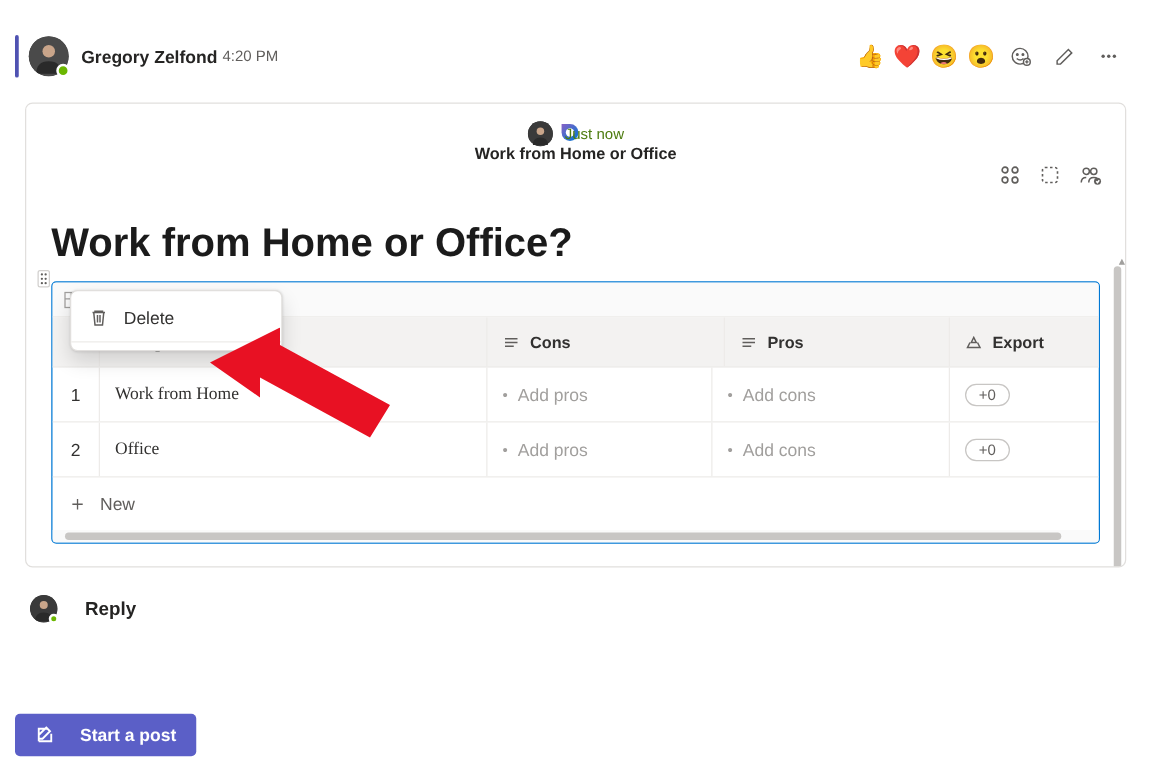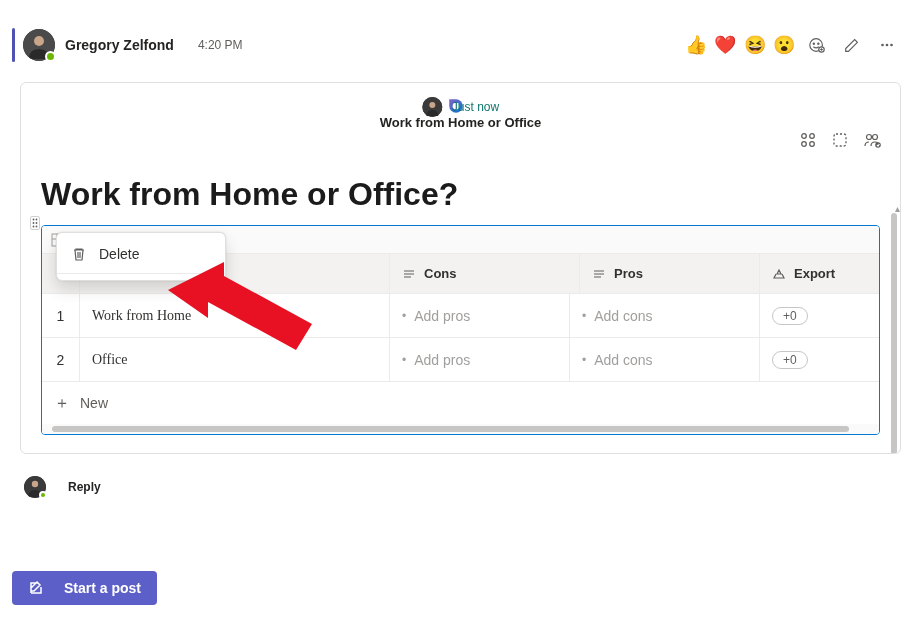--- a/index.html
+++ b/index.html
@@ -5,35 +5,35 @@
     * { box-sizing: border-box; margin: 0; padding: 0; }
     body { font-family: "Segoe UI", -apple-system, BlinkMacSystemFont, sans-serif; background: #fff; width: 921px; height: 619px; position: relative; overflow: hidden; }
     
     
     .msg-header { display: flex; align-items: center; padding: 28px 20px 12px 12px; position: relative; }
     .header-accent { width: 3px; height: 34px; background: #4f52b2; border-radius: 2px; margin-right: 8px; }
     .avatar-wrap { position: relative; width: 32px; height: 32px; margin-right: 10px; }
     .avatar { width: 32px; height: 32px; border-radius: 50%; background: #3a3a3a; display: flex; align-items: center; justify-content: center; overflow: hidden; }
     .avatar svg { width: 100%; height: 100%; }
     .presence { position: absolute; bottom: -1px; right: -1px; width: 11px; height: 11px; border-radius: 50%; background: #6bb700; border: 2px solid #fff; }
-    .author { font-weight: 600; font-size: 14px; color: #252423; margin-right: 24px; }
+    .author { font-weight: 600; font-size: 14px; color: #252423; margin-right: 4px; }
     .timestamp { font-size: 12px; color: #605e5c; }
     .header-right { margin-left: auto; display: flex; align-items: center; gap: 7px; }
     .reaction { font-size: 18px; cursor: pointer; }
     .icon-btn { width: 28px; height: 28px; display: flex; align-items: center; justify-content: center; color: #605e5c; cursor: pointer; border-radius: 3px; }
     .icon-btn svg { width: 18px; height: 18px; }
     
     
     .card { margin: 8px 20px 8px 20px; border: 1px solid #e1dfdd; border-radius: 6px; padding: 0; position: relative; overflow: hidden; }
     .card-header { display: flex; align-items: center; padding: 14px 18px; flex-direction: column; }
     .loop-icon { width: 18px; height: 18px; margin-right: 10px; }
     .card-title-sm { font-size: 13px; font-weight: 600; color: #252423; }
     .card-center { position: absolute; left: 50%; transform: translateX(-50%); display: flex; align-items: center; gap: 10px; }
     .avatar-sm { width: 20px; height: 20px; border-radius: 50%; background: #333; }
-    .just-now { font-size: 12px; color: #0f766e; }
+    .just-now { font-size: 12px; color: #4d7c0f; }
     .card-icons-right { margin-left: auto; display: flex; gap: 12px; }
     .card-icon { width: 20px; height: 20px; color: #605e5c; cursor: pointer; display:flex; align-items:center; justify-content:center;}
     
     .card-body { padding: 12px 20px 18px 20px; position: relative; }
     .card-h1 { font-size: 32px; font-weight: 800; color: #1b1b1b; margin-bottom: 12px; }
     
     
     .table-wrap { border: 1px solid #0078d4; border-radius: 4px; overflow: hidden; position: relative; }
     .tbl-toolbar { height: 28px; background: #fafafa; border-bottom: 1px solid #edebe9; display: flex; align-items: center; padding: 0 8px; gap: 10px; }
     .tb-icon { width: 16px; height: 16px; color: #a19f9d; cursor: pointer; display:flex;align-items:center;justify-content:center;}
@@ -71,21 +71,21 @@
     .menu-divider { height: 1px; background: #edebe9; margin: 2px 0; }
     .excel-icon { width: 16px; height: 16px; }
     .drag-dots { position: absolute; left: 30px; top: 216px; width: 10px; height: 14px; z-index: 99; display:flex;align-items:center;justify-content:center; border:1px solid #d2d0ce; background:#fff; border-radius:2px;}
     .drag-dots svg{width:6px;height:10px;}
     
     
     .red-arrow { position: absolute; left: 168px; top: 262px; z-index: 200; pointer-events: none; }
     
     
     .reply-row { display: flex; align-items: center; padding: 14px 24px 6px 24px; gap: 12px; }
-    .reply-label { font-size: 12px; font-weight: 600; color: #252423; }
+    .reply-label { font-size: 15px; font-weight: 600; color: #252423; }
     
     
     .start-post { position: absolute; left: 12px; bottom: 14px; background: #5b5fc7; color: #fff; border: none; border-radius: 4px; padding: 9px 16px; font-size: 14px; font-weight: 600; cursor: pointer; display: flex; align-items: center; gap: 20px; }
     .start-post svg { width: 16px; height: 16px; }
   </style>
 </head>
 <body>
 
 <div class="msg-header">
   <div class="header-accent"></div>

